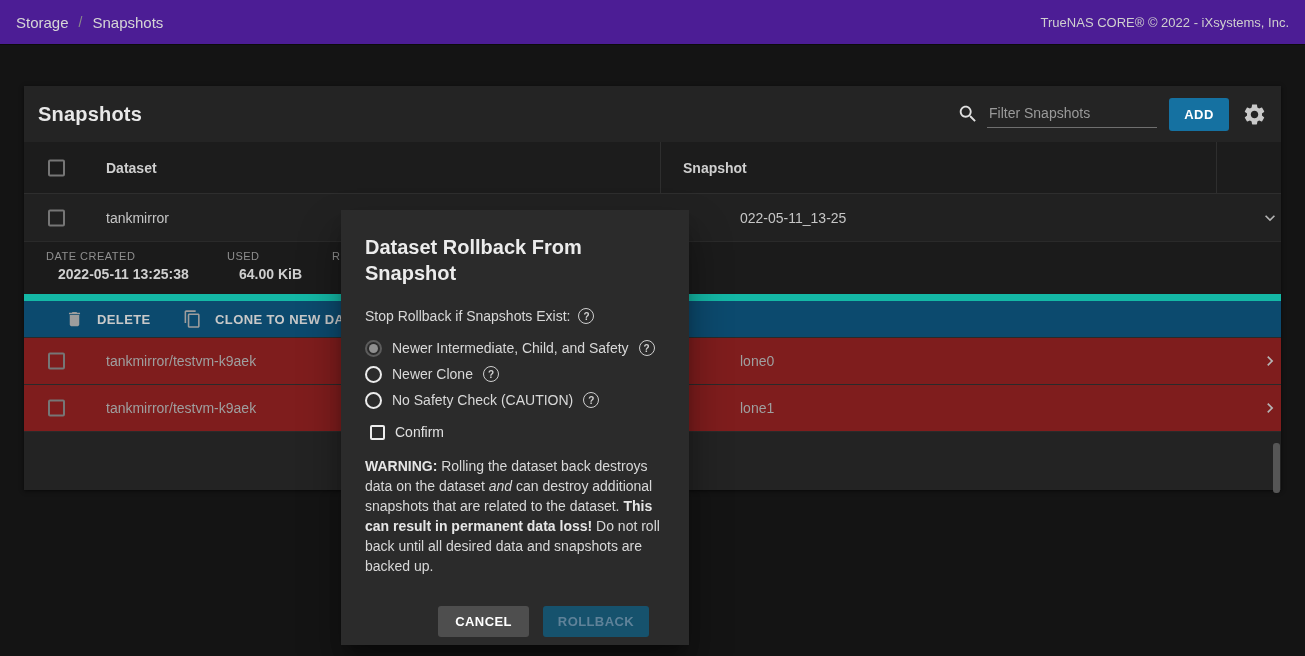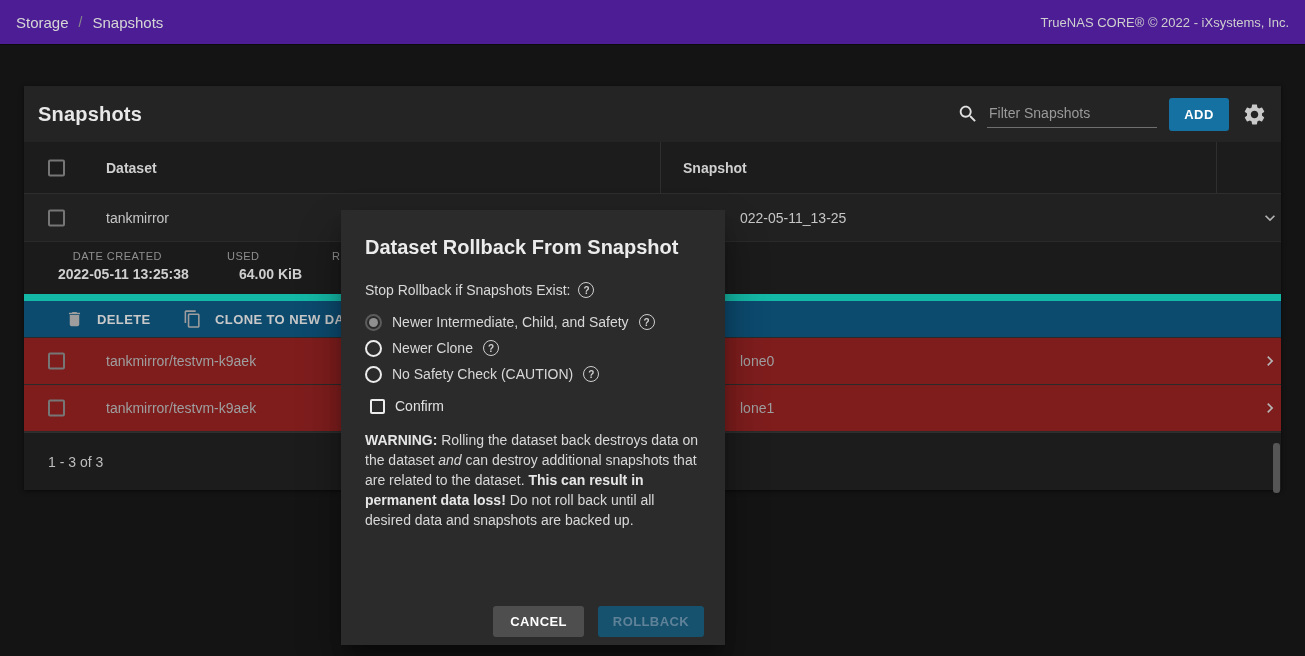--- a/index.html
+++ b/index.html
@@ -68,40 +68,40 @@
   .c-snapfrag{ left:716px; }
   .cell{ font-size:14px; color:#c6c6c6; }
   .dim{ color:#9f9f9f; }
   .c-chevron{ left:1236px; width:20px; height:20px; fill:#b5b5b5; cursor:pointer; }
 
   
   .detail{ height:52px; background:#1b1b1b; }
   .stat{ position:absolute; top:8px; }
   .stat-label{ font-size:11px; color:#8f8f8f; letter-spacing:.5px; }
   .stat-value{ font-size:14px; font-weight:700; color:#cfcfcf; margin-top:4px;margin-left:12px; }
-  .s1{ left:22px;text-align:center; } .s2{ left:203px; } .s3{ left:308px; }
+  .s1{ left:22px; } .s2{ left:203px; } .s3{ left:308px; }
   .actions-row{ height:44px; background:#0c4a6e; border-top:7px solid #14b8a6; border-bottom:1px solid #2a2a2a; }
   .rowact{ display:flex; align-items:center; gap:13px; cursor:pointer; }
   .a-delete{ left:41px; } .a-clone{ left:159px; }
   .act-ic{ width:19px; height:19px; fill:#9d9d9d; }
   .act-label{ font-size:13px; font-weight:700; color:#c9c9c9; letter-spacing:.4px; white-space:nowrap; }
 
   
   .tfooter{ height:58px; background:#1c1c1c; border-top:1px solid #2e2e2e; }
   .paginator{ left:24px; font-size:14px; color:#bdbdbd; }
 
   
   .scroll-thumb{
     position:absolute; left:1249px; top:357px; width:7px; height:50px;
     background:#565656; border-radius:3px;
   }
 
   
   .modal{
-    position:absolute; left:341px; top:210px; width:384px; height:435px;
+    position:absolute; left:341px; top:210px; width:348px; height:435px;
     background:#2b2b2b; z-index:10; padding:24px 24px 14px;
     box-shadow:0 11px 15px -7px rgba(0,0,0,.45), 0 24px 38px 3px rgba(0,0,0,.30);
   }
   .modal-title{ font-size:20px; font-weight:700; color:#ececec; line-height:26px; margin-bottom:20px; }
   .modal-body{ font-size:14px; color:#d8d8d8; line-height:21px; margin-bottom:30px; }
   .modal-body i{ font-style:italic; }
   .modal-body b{ font-weight:700; color:#e6e6e6; }
   .stop-row{ display:flex; align-items:center; gap:8px; height:20px; margin-bottom:12px;
              font-size:14px; color:#d8d8d8; }
   .help{
@@ -115,21 +115,21 @@
           display:inline-flex; align-items:center; justify-content:center; flex:0 0 auto; }
   .radio.sel.dis{ border-color:#5c5c5c; }
   .radio.sel.dis::after{ content:''; width:9px; height:9px; border-radius:50%; background:#8f8f8f; }
   .opt-row.disabled{ color:#d8d8d8; }
   .confirm-row{ display:flex; align-items:center; gap:10px; height:20px;
                 margin:12px 0 14px 5px; font-size:14px; color:#e0e0e0; cursor:pointer; }
   .mcheck{ width:15px; height:15px; border:2px solid #ececec; border-radius:2px; flex:0 0 auto; }
   .warning{ font-size:14px; color:#d8d8d8; line-height:20px; }
   .warning b{ font-weight:700; color:#e6e6e6; }
   .warning i{ font-style:italic; }
-  .modal-actions{ position:absolute; right:21px; bottom:8px; display:flex; gap:14px; }
+  .modal-actions{ position:absolute; right:40px; bottom:8px; display:flex; gap:14px; }
   .btn-cancel{ padding:8px 17px; font-size:13px; background:#4e4e4e; color:#ffffff; }
   .btn-rollback{ padding:8px 15px; font-size:13px; background:#16526d; color:#5f8299; cursor:default; }
 </style>
 </head>
 <body>
 
 <div class="topbar">
   <div class="breadcrumb">
     <span class="crumb">Storage</span>
     <span class="sep">/</span>
@@ -210,23 +210,20 @@
 
   <div class="trow r23">
     <span class="cb vcenter"></span>
     <span class="cell dim vcenter c-dataset">tankmirror/testvm-k9aek</span>
     <span class="cell dim vcenter c-snapfrag">lone1</span>
     <svg class="vcenter c-chevron" viewBox="0 0 24 24">
         <path d="M10 6 8.59 7.41 13.17 12l-4.58 4.59L10 18l6-6z"></path>
       </svg>
   </div>
 
-  <div class="trow tfooter">
-    <span class="paginator vcenter">1 - 3 of 3</span>
-  </div>
 
   <div class="scroll-thumb"></div>
 </div>
 
 <div class="modal">
   <div class="modal-title">Dataset Rollback From Snapshot</div>
 
 
   <div class="stop-row">
     <span>Stop Rollback if Snapshots Exist:</span>

